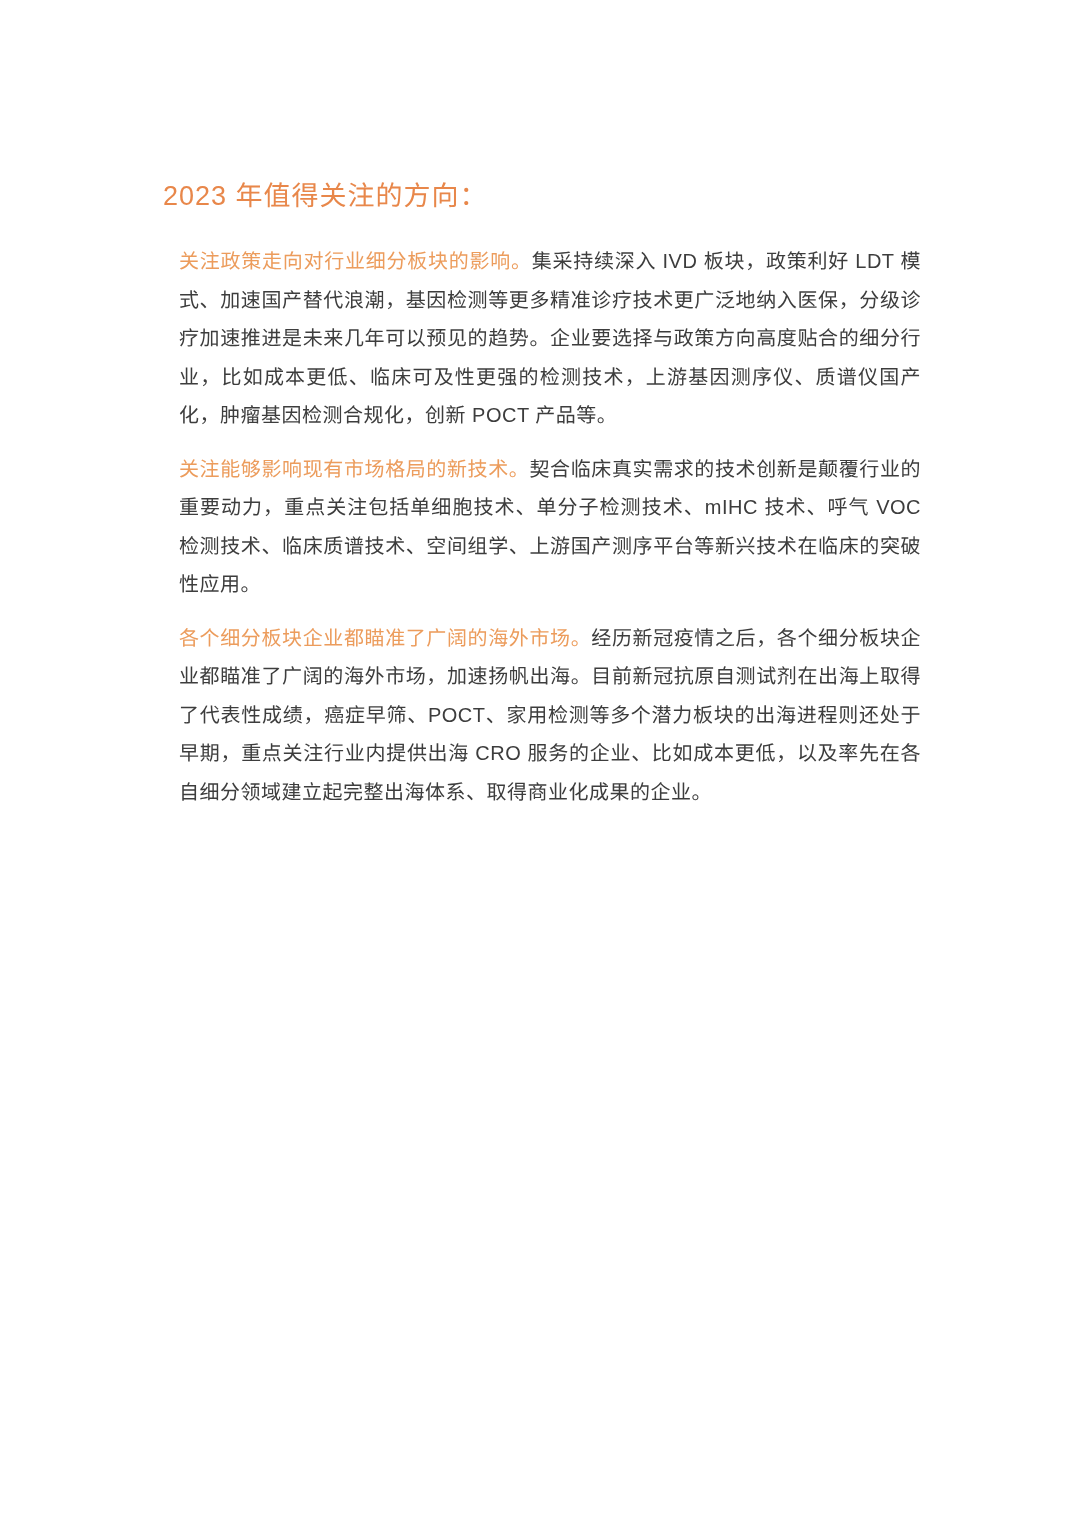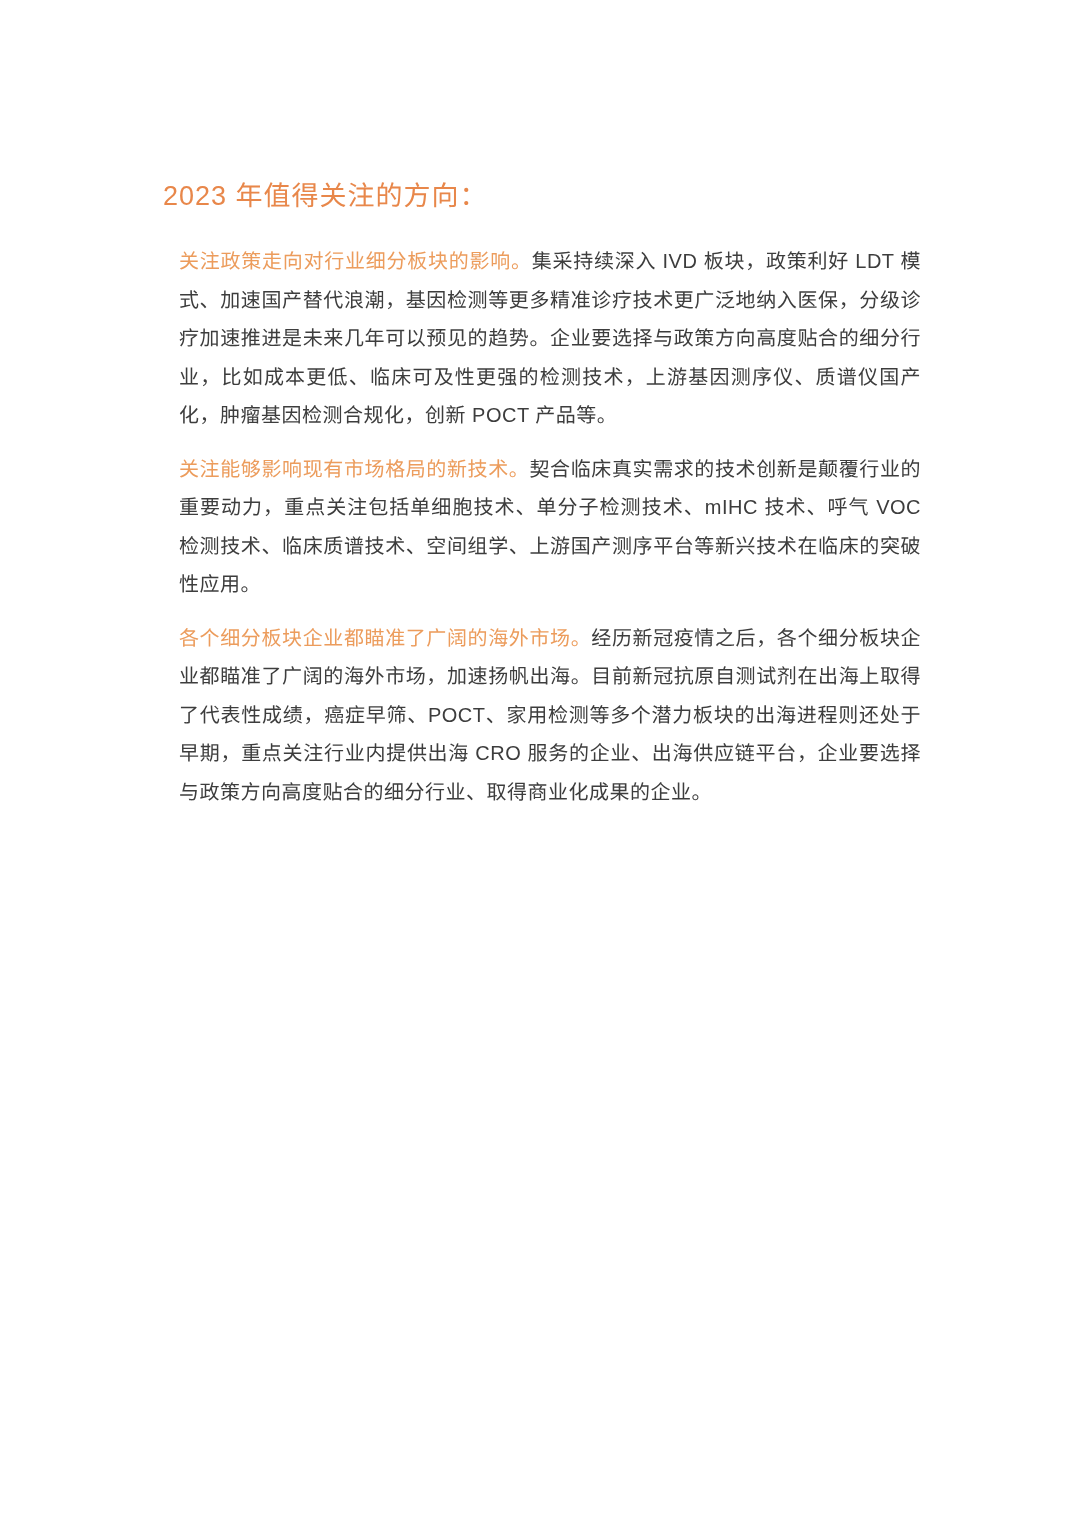--- a/index.html
+++ b/index.html
@@ -54,17 +54,17 @@
 
     <p class="para">
       <span class="lead">关注政策走向对行业细分板块的影响。</span><span class="body-text">集采持续深入 IVD 板块，政策利好 LDT 模式、加速国产替代浪潮，基因检测等更多精准诊疗技术更广泛地纳入医保，分级诊疗加速推进是未来几年可以预见的趋势。企业要选择与政策方向高度贴合的细分行业，比如成本更低、临床可及性更强的检测技术，上游基因测序仪、质谱仪国产化，肿瘤基因检测合规化，创新 POCT 产品等。</span>
     </p>
 
     <p class="para">
       <span class="lead">关注能够影响现有市场格局的新技术。</span><span class="body-text">契合临床真实需求的技术创新是颠覆行业的重要动力，重点关注包括单细胞技术、单分子检测技术、mIHC 技术、呼气 VOC 检测技术、临床质谱技术、空间组学、上游国产测序平台等新兴技术在临床的突破性应用。</span>
     </p>
 
     <p class="para">
-      <span class="lead">各个细分板块企业都瞄准了广阔的海外市场。</span><span class="body-text">经历新冠疫情之后，各个细分板块企业都瞄准了广阔的海外市场，加速扬帆出海。目前新冠抗原自测试剂在出海上取得了代表性成绩，癌症早筛、POCT、家用检测等多个潜力板块的出海进程则还处于早期，重点关注行业内提供出海 CRO 服务的企业、出海供应链平台，企业要选择与政策方向高度贴合的细分行业、取得商业化成果的企业。</span>
+      <span class="lead">各个细分板块企业都瞄准了广阔的海外市场。</span><span class="body-text">经历新冠疫情之后，各个细分板块企业都瞄准了广阔的海外市场，加速扬帆出海。目前新冠抗原自测试剂在出海上取得了代表性成绩，癌症早筛、POCT、家用检测等多个潜力板块的出海进程则还处于早期，重点关注行业内提供出海 CRO 服务的企业、比如成本更低，以及率先在各自细分领域建立起完整出海体系、取得商业化成果的企业。</span>
     </p>
 
   </div>
 </div>
 
 </body></html>

